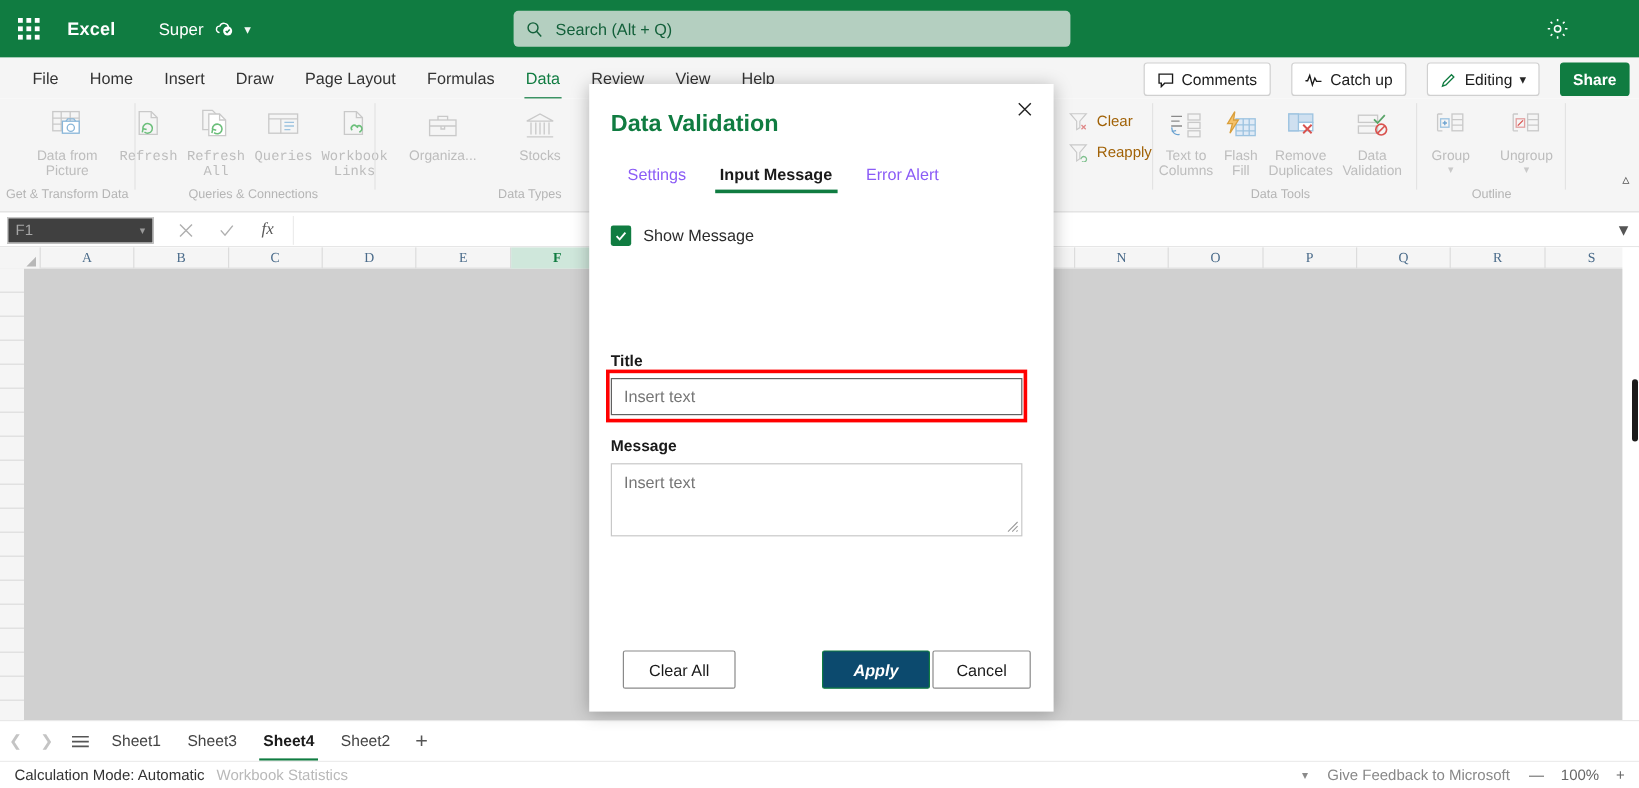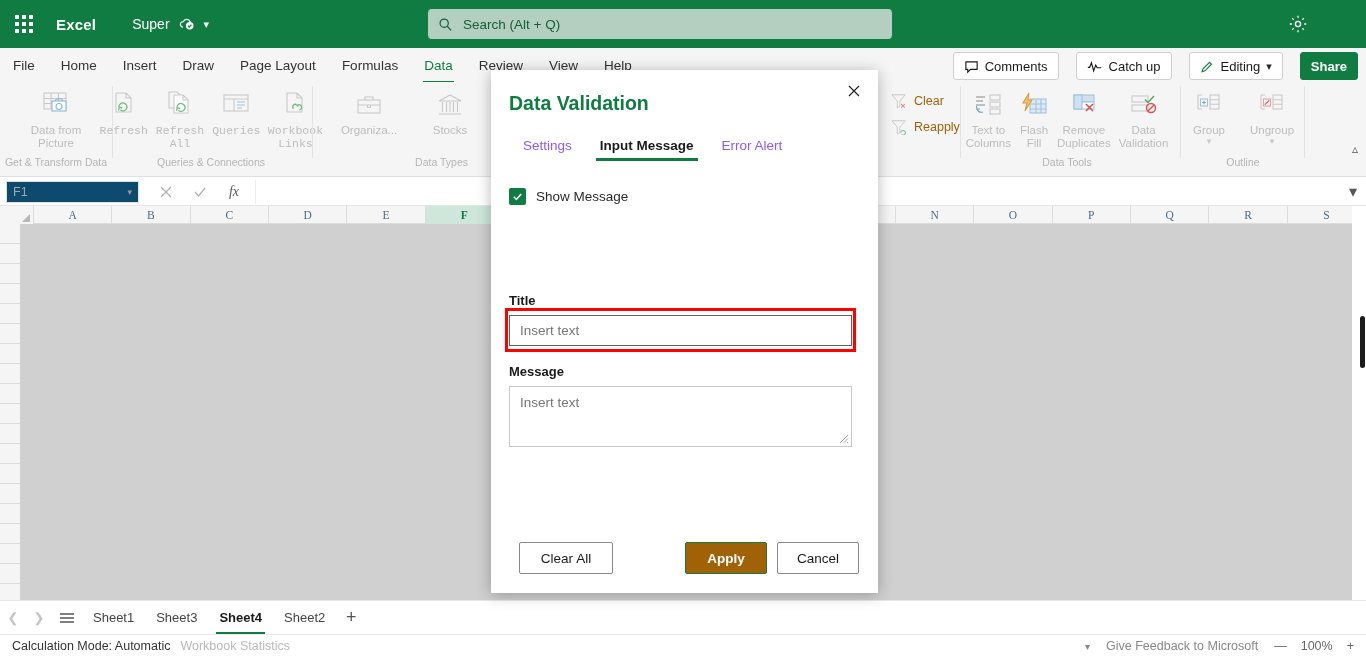--- a/index.html
+++ b/index.html
@@ -53,20 +53,21 @@
     width: 24px; height: 24px; cursor: pointer;
     display:flex; align-items:center; justify-content:center;
   }
 
   
   .tabstrip {
     position: absolute; top: 48px; left: 0;
     width: 1366px; height: 34px;
     background: #f5f5f5;
     display: flex; align-items: center;
+    padding-left: 14px;
   }
   .rb-tab {
     font-size: 13.5px; color: #333; padding: 4px 13px;
     cursor: pointer; position: relative; white-space: nowrap;
   }
   .rb-tab.active { color: #107c41; font-weight: normal; }
   .rb-tab.active::after {
     content: ""; position: absolute; left: 12px; right: 12px;
     bottom: -7px; height: 2.5px; background: #107c41;
   }
@@ -132,22 +133,22 @@
   }
 
   
   .fbar {
     position: absolute; top: 178px; left: 0;
     width: 1366px; height: 28px;
     background: #fff; display: flex; align-items: center;
     border-bottom: 1px solid #e6e6e6;
   }
   .namebox {
-    margin-left: 6px; width: 133px; height: 22px;
-    border: 1px solid #e0e0e0; background: #0c4a6e;
+    margin-left: 6px; width: 122px; height: 22px;
+    border: 1px solid #e0e0e0; background: #404040;
     display: flex; align-items: center; justify-content: space-between;
     padding: 0 6px; font-size: 12.5px; color: #a6a6a6; cursor: text;
   }
   .fb-btns { display: flex; align-items: center; gap: 0; margin-left: 10px; }
   .fb-btn {
     width: 34px; height: 24px; display:flex; align-items:center;
     justify-content:center; cursor: pointer; color: #b0b0b0; font-size: 15px;
   }
   .fb-input {
     flex: 1; height: 24px; margin: 0 2px 0 4px;
@@ -338,22 +339,22 @@
     display: flex; align-items: center;
   }
   .btn {
     height: 32px; border: 1px solid #8a8a8a; background: #fff;
     font-size: 13.5px; color: #1a1a1a; cursor: pointer;
     display:flex; align-items:center; justify-content:center;
     border-radius: 2px;
   }
   .btn-clear { position: absolute; left: 28px; width: 94px; }
   .btn-apply {
-    position: absolute; left: 194px; width: 82px;
-    background: #a16207; border-color: #107c41; color: #fff; font-weight: bold;
+    position: absolute; left: 194px; width: 90px;
+    background: #0c4a6e; border-color: #107c41; color: #fff; font-weight: bold; font-style: italic;
   }
   .btn-cancel { position: absolute; left: 286px; width: 82px; }
 
   svg { display: block; }
 </style>
 </head>
 <body>
 
 <div class="titlebar">
   <div class="waffle">

